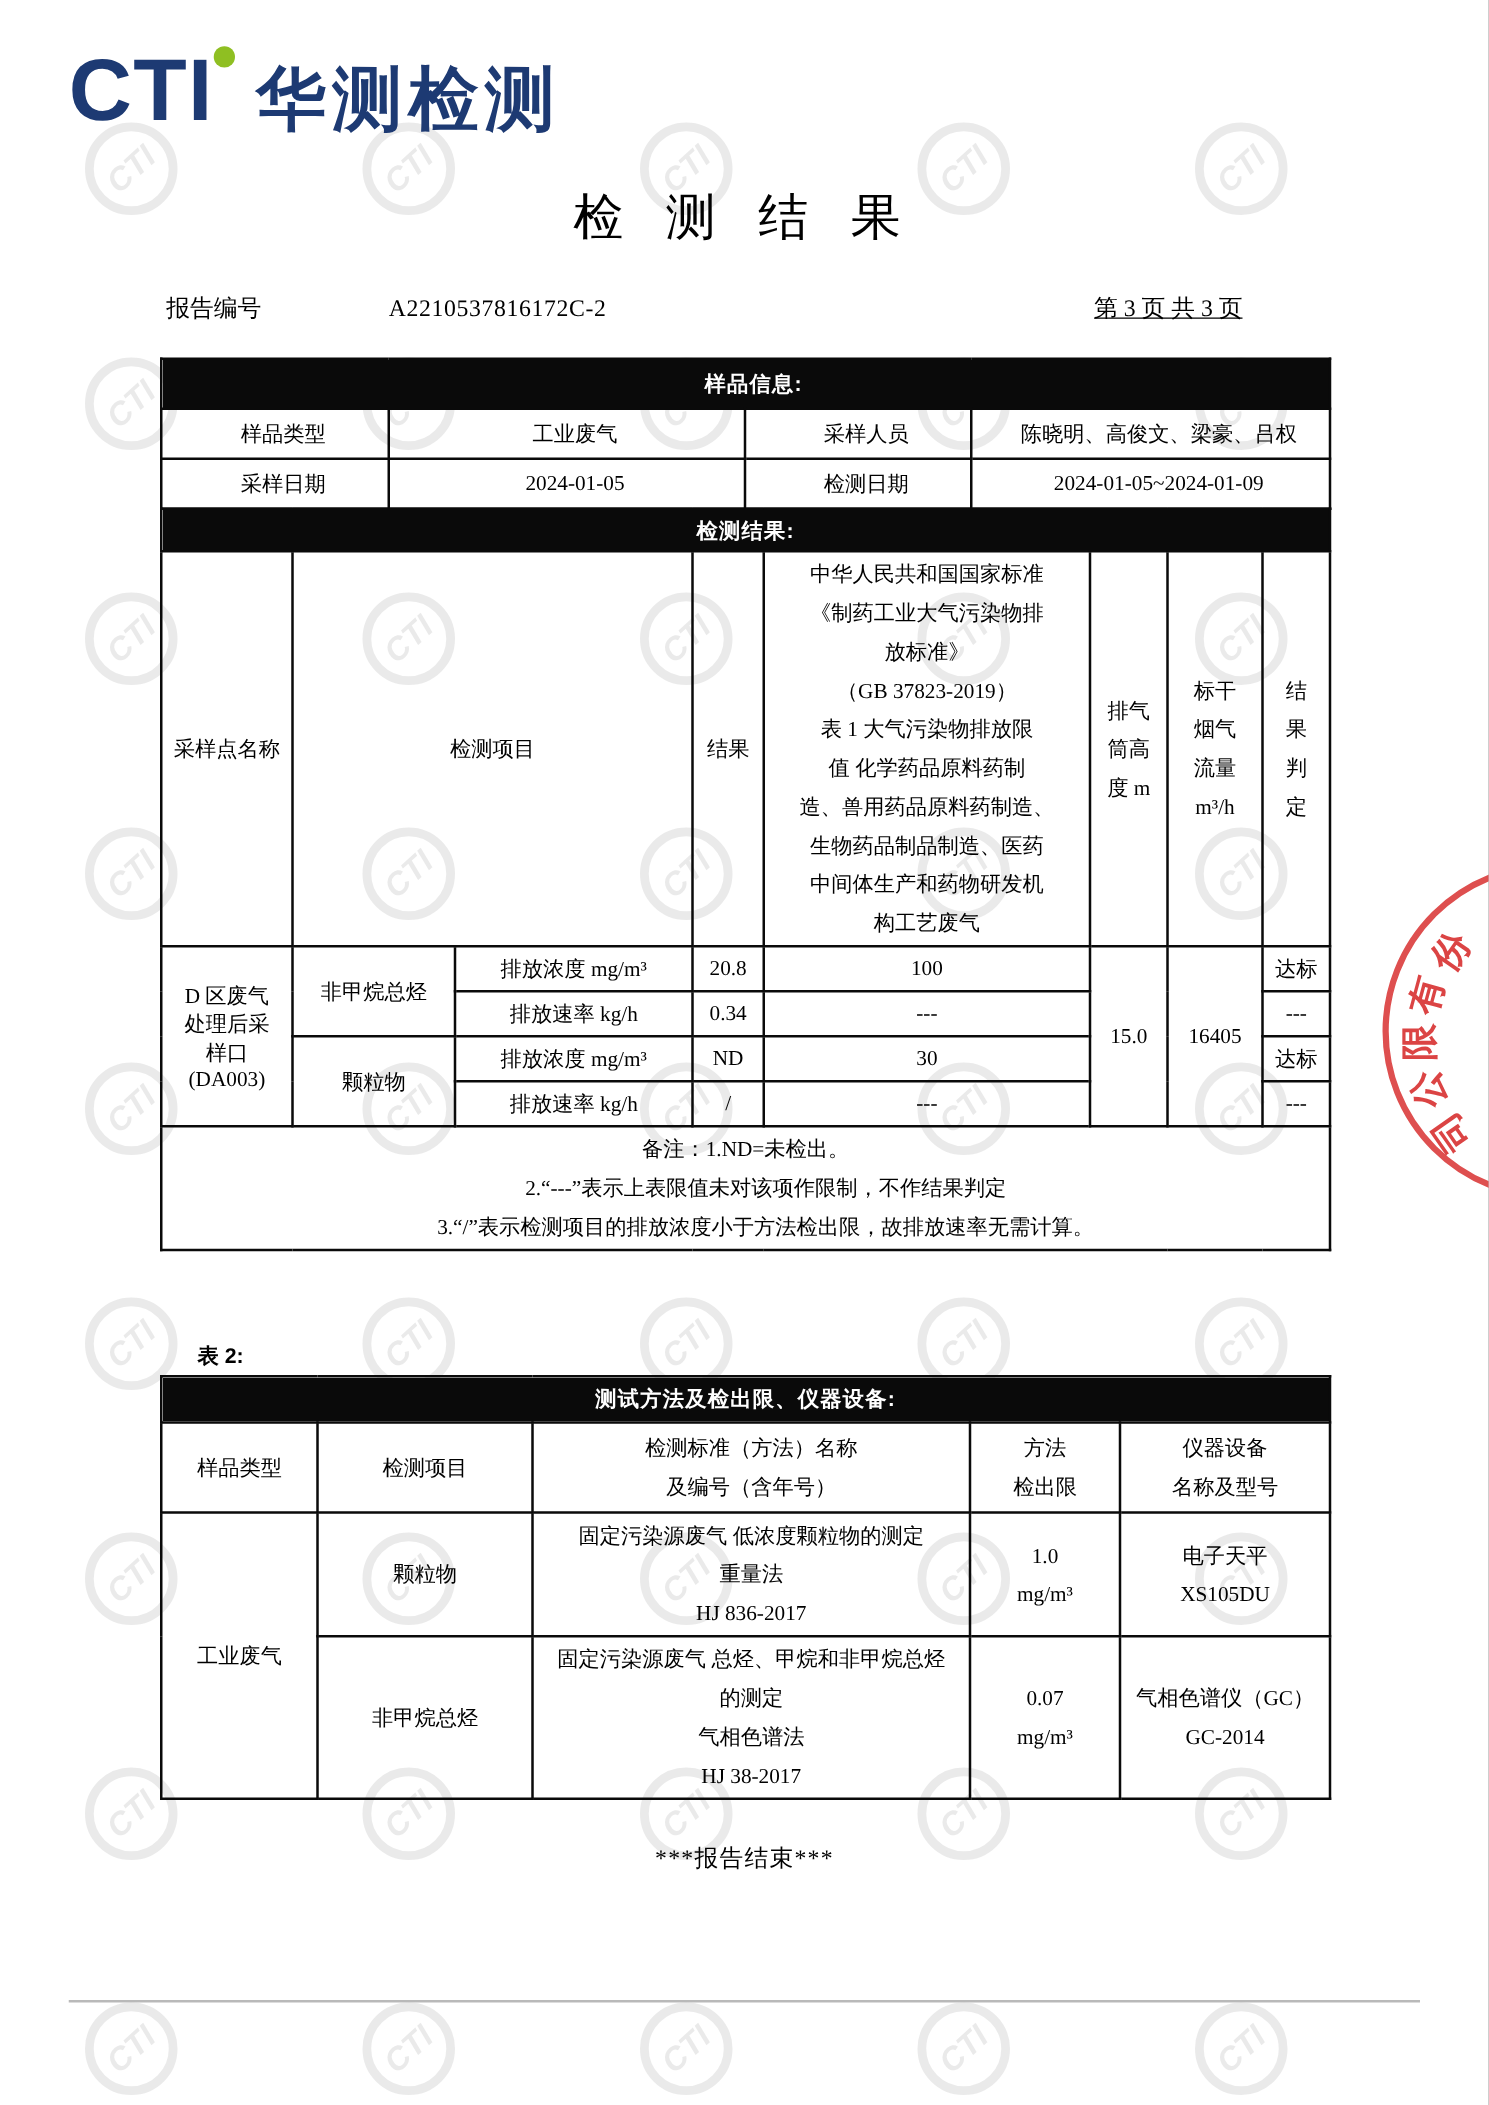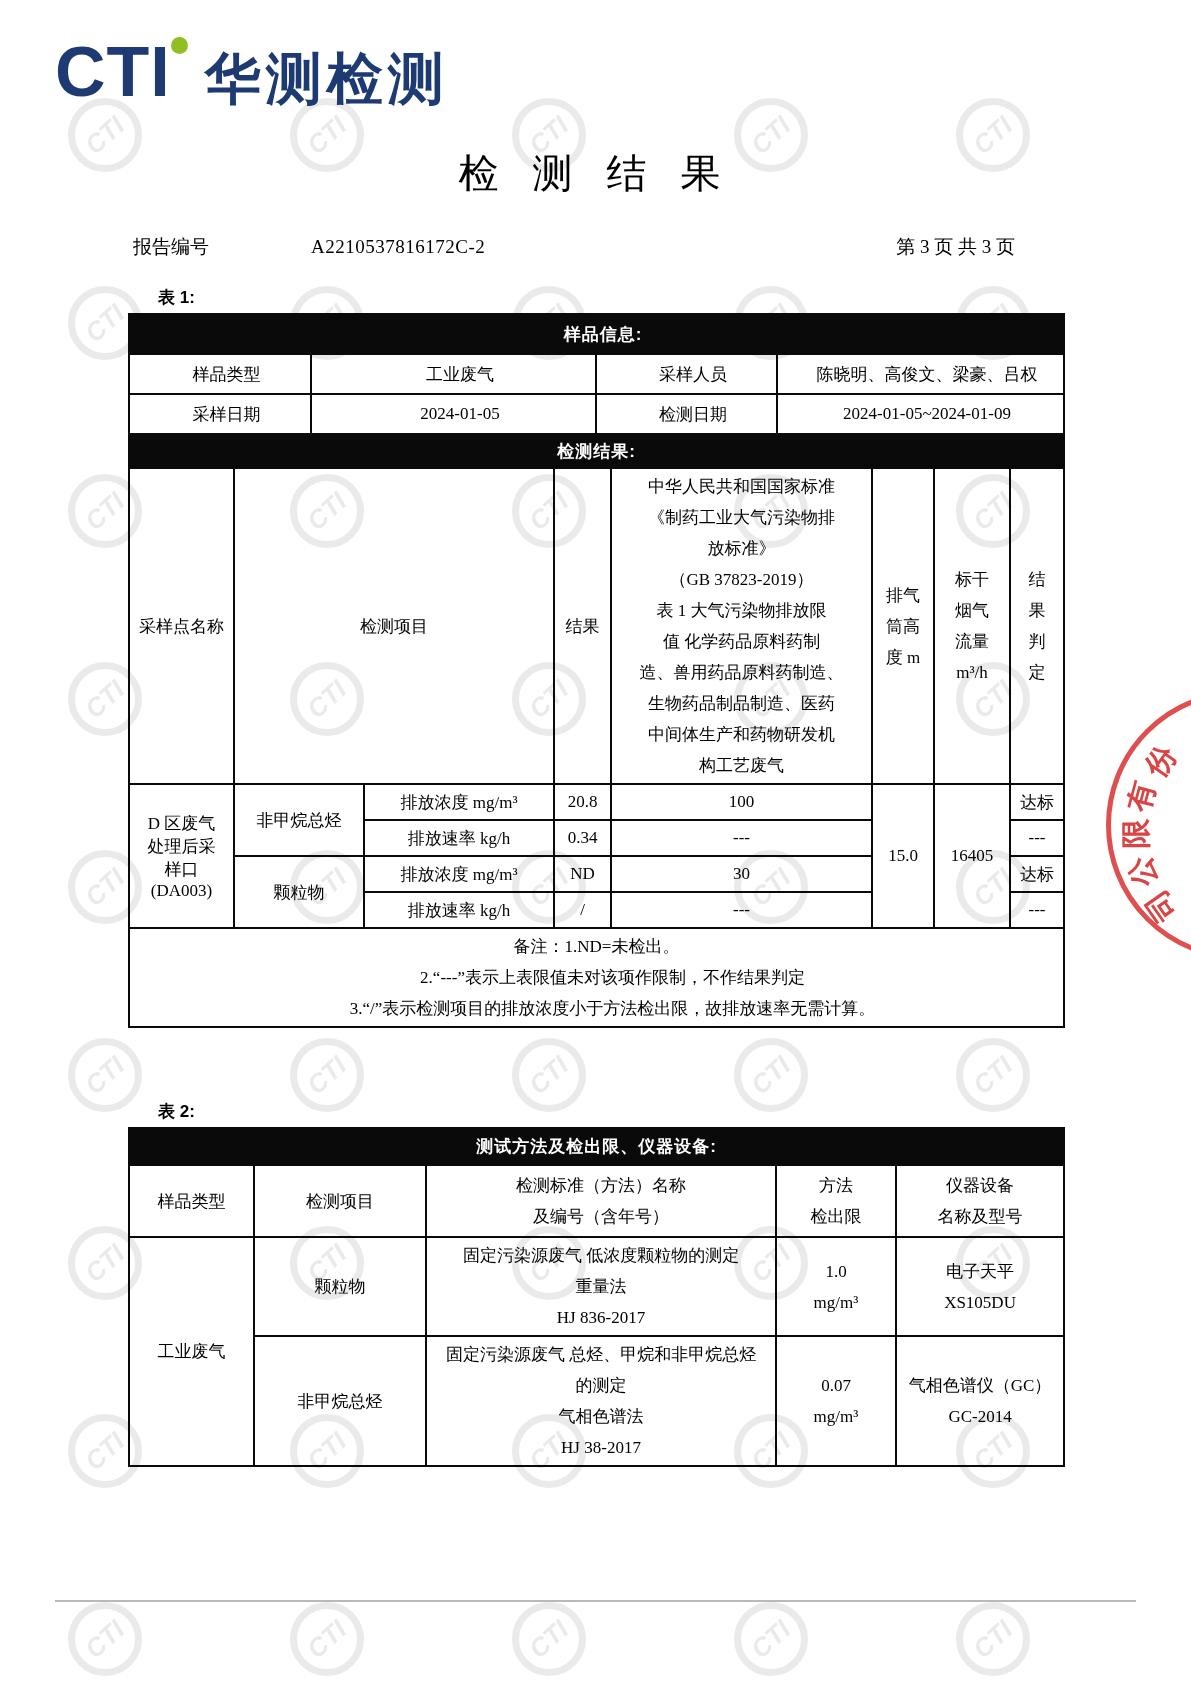--- a/index.html
+++ b/index.html
@@ -23,21 +23,21 @@
       background:#8fbf22;}
   .logo-name{font-family:"Liberation Sans",sans-serif;font-weight:900;font-size:56px;
       line-height:62px;color:#1d3a73;letter-spacing:5px;margin-left:34px;}
   
   #title{position:absolute;left:0;right:0;top:146px;z-index:1;margin:0;text-align:center;
       font-weight:400;font-size:40px;letter-spacing:12px;font-family:"Liberation Serif",serif;}
   #report-row{position:absolute;left:128px;top:234px;width:935px;z-index:1;display:flex;
       align-items:baseline;font-size:19px;}
   #report-row .lbl{margin-left:5px;}
   #report-row .num{margin-left:102px;letter-spacing:.5px;}
-  #report-row .pg{margin-left:auto;margin-right:48px;}
+  #report-row .pg{margin-left:auto;margin-right:69px;text-decoration:underline;}
   
   #content{position:absolute;left:128px;top:286px;width:935px;z-index:1;}
   .tbl-label{font-family:"Liberation Sans",sans-serif;font-weight:bold;font-size:17px;
       padding-left:30px;margin-bottom:4px;}
   table.doc{border-collapse:collapse;table-layout:fixed;width:935px;background:transparent;}
   table.doc td{border:2px solid #0a0a0a;font-size:17px;text-align:center;padding:2px 4px;
       overflow:hidden;}
   td.banner{background:#0a0a0a;color:#fff;text-align:left;font-family:"Liberation Sans",sans-serif;
       font-weight:bold;font-size:17px;height:28px;padding-left:8px;letter-spacing:1px;}
   td.key,td.val{text-align:left;padding-left:12px;}
@@ -221,21 +221,20 @@
   <h1 id="title">检 测 结 果</h1>
 
   <div id="report-row">
     <span class="lbl">报告编号</span>
     <span class="num">A2210537816172C-2</span>
     <span class="pg">第 3 页 共 3 页</span>
   </div>
 
   <main id="content">
 
-    <div class="tbl-label">表 1:</div>
 
     <table class="doc" id="t-sample">
       <colgroup>
           <col style="width:182px">
           <col style="width:285px">
           <col style="width:181px">
           <col style="width:287px">
         </colgroup>
       <tbody>
           <tr>
@@ -381,20 +380,21 @@
 气相色谱法
 HJ 38-2017</td>
         <td class="preline">0.07
 mg/m³</td>
         <td class="preline">气相色谱仪（GC）
 GC-2014</td>
       </tr>
     </tbody>
       </table>
 
+    <div id="end-note">***报告结束***</div>
   </main>
 
   <div id="stamp">
     <div class="ring"></div>
     <span class="sc" style="left:1146px;top:741px;transform:rotate(-55deg);">份</span>
     <span class="sc" style="left:1127px;top:776px;transform:rotate(-75deg);">有</span>
     <span class="sc" style="left:1121px;top:813px;transform:rotate(-90deg);">限</span>
     <span class="sc" style="left:1128px;top:851px;transform:rotate(-107deg);">公</span>
     <span class="sc" style="left:1146px;top:885px;transform:rotate(-125deg);">司</span>
   </div>

